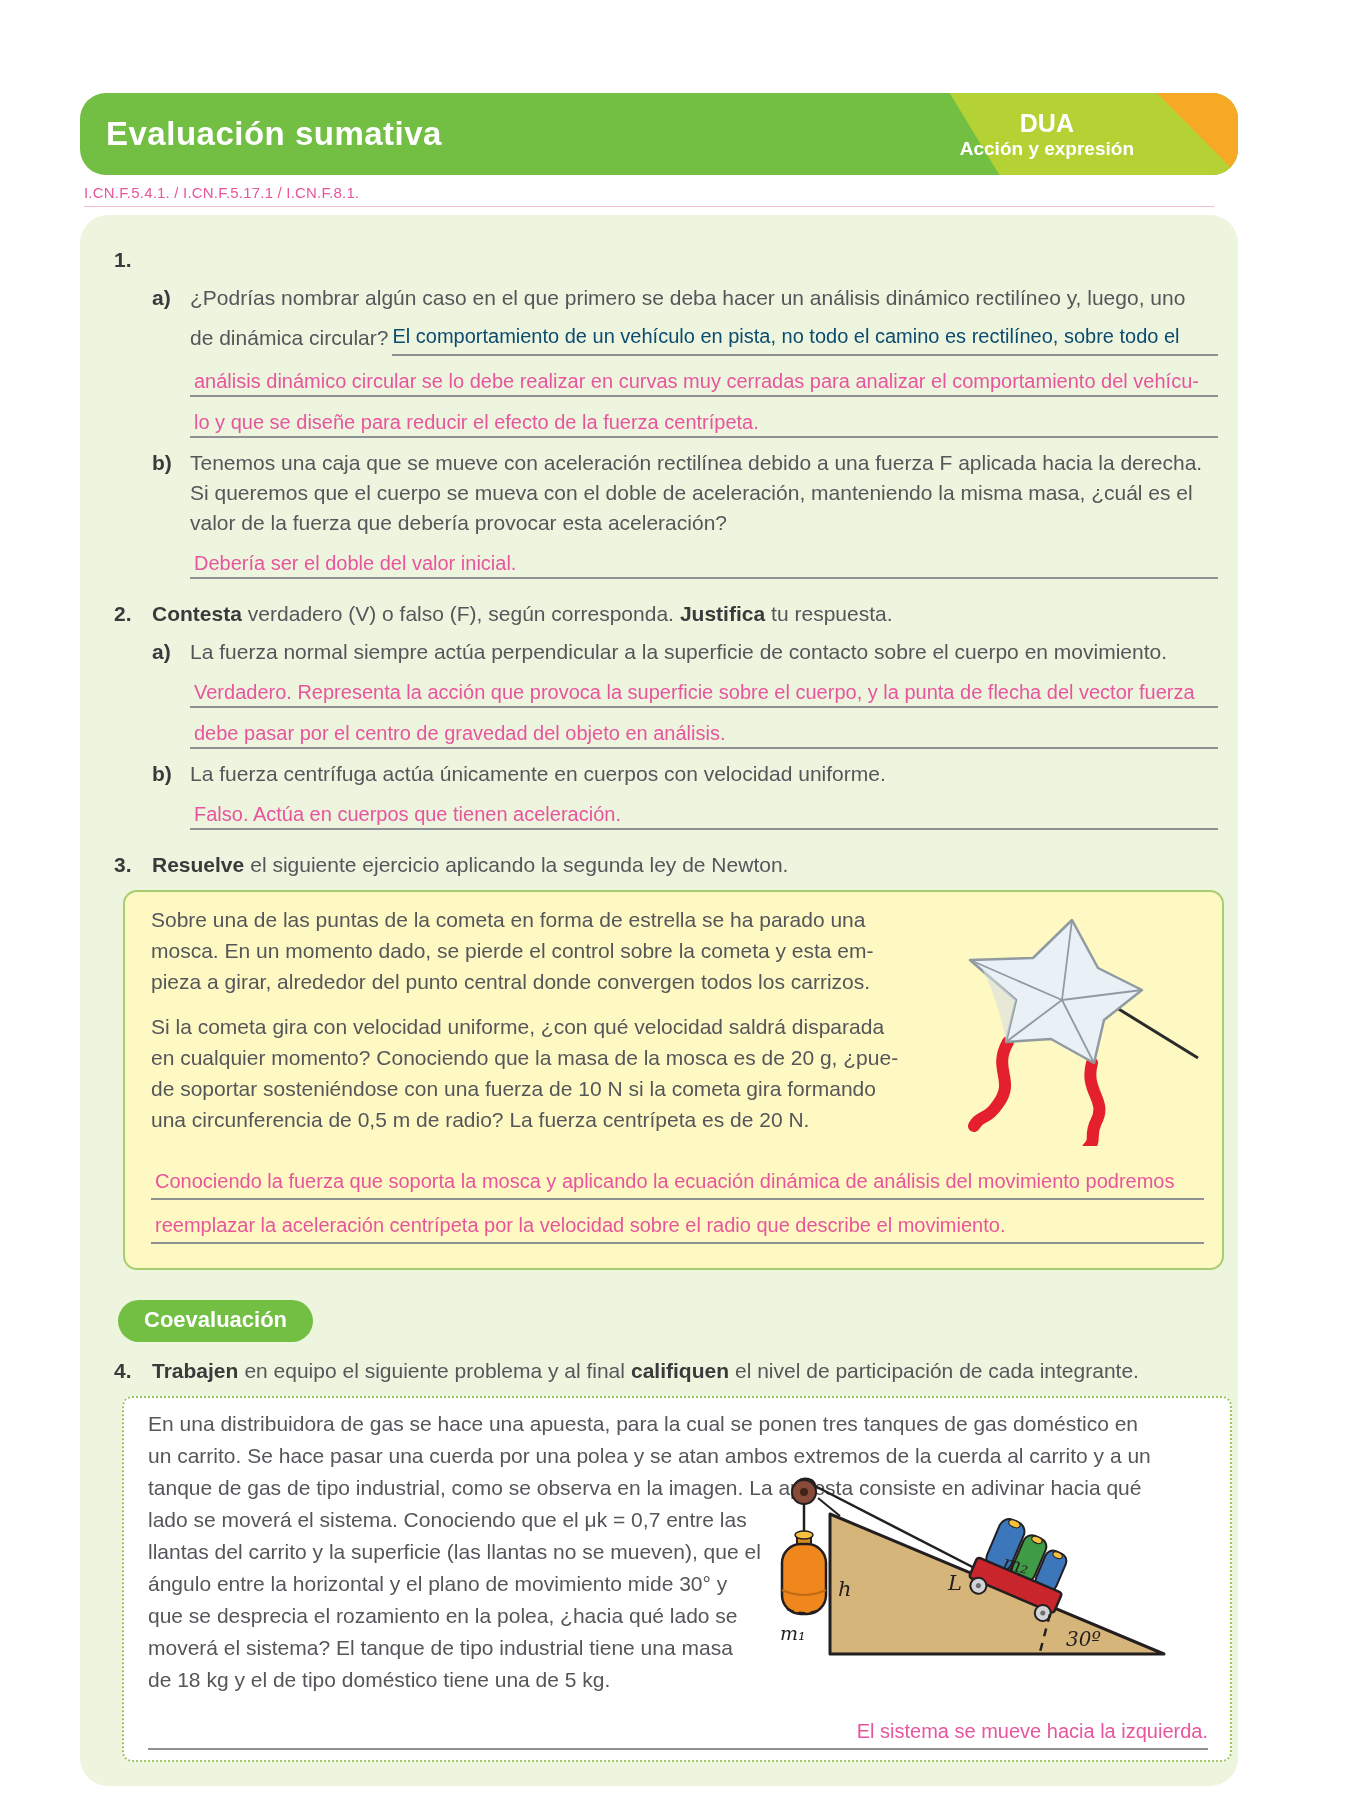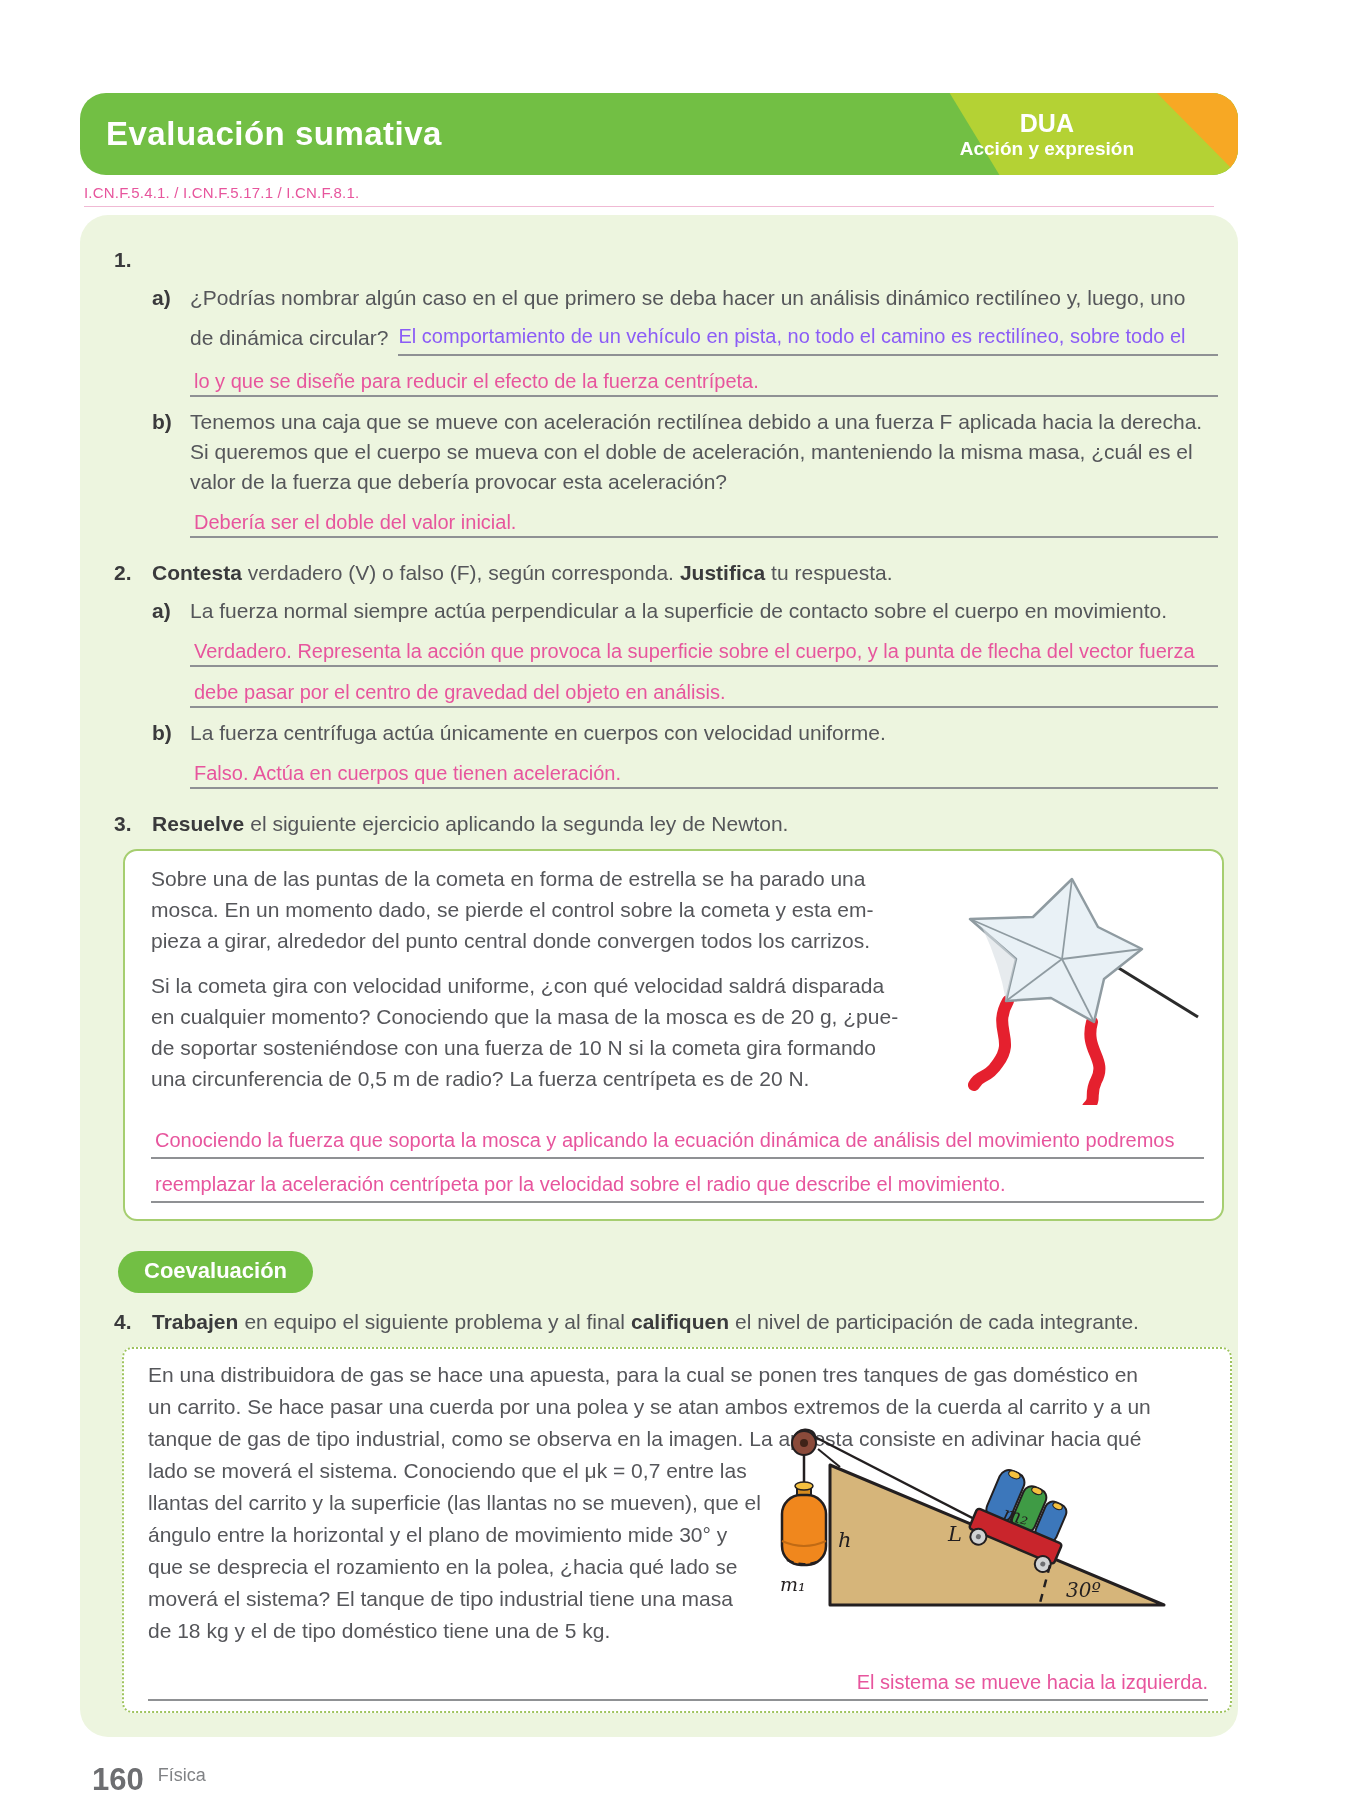--- a/index.html
+++ b/index.html
@@ -50,29 +50,29 @@
   .q-letter{width:38px;font-weight:700;color:#3a3a3c;font-size:21px;line-height:30px;flex:0 0 auto;}
   .q-body{flex:1;max-width:1028px;color:#55565a;font-size:21px;line-height:30px;}
   .text-lines > div{height:30px;}
   .ans-lines > div{
     color:#e7559d;font-size:20px;height:41px;box-sizing:border-box;
     padding:10px 0 0 4px;border-bottom:2px solid #8f9194;
   }
   .mixline{display:flex;height:43px;align-items:flex-end;}
   .mixline .qpart{white-space:nowrap;padding-bottom:3px;}
   .mixline .apart{
-    flex:1;margin-left:10px;color:#8b5cf6;font-size:20px;white-space:nowrap;
+    flex:1;margin-left:4px;color:#0c4a6e;font-size:20px;white-space:nowrap;
     border-bottom:2px solid #8f9194;padding-bottom:3px;
   }
   .sp-sm{height:10px;} .sp-md{height:20px;}
   
   .box3{
     margin:10px 0 30px 9px;width:1101px;box-sizing:border-box;
-    background:#ffffff;border:2px solid #a6ce70;border-radius:14px;
-    padding:16px 18px 16px 26px;
+    background:#fef9c3;border:2px solid #a6ce70;border-radius:14px;
+    padding:16px 18px 24px 26px;
   }
   .box3-row{display:flex;}
   .box3-text{flex:1;color:#55565a;font-size:21px;}
   .box3-text .text-lines > div{height:31px;}
   .para-gap{height:14px;}
   .kite-wrap{width:270px;flex:0 0 auto;margin-left:6px;}
   .box3 .ans-lines{margin-top:6px;}
   .box3 .ans-lines > div{height:44px;padding-top:14px;}
   
   .pill{
@@ -123,20 +123,21 @@
     <span class="q-letter">a)</span>
     <div class="q-body">
       <div class="text-lines">
           <div>¿Podrías nombrar algún caso en el que primero se deba hacer un análisis dinámico rectilíneo y, luego, uno</div>
         </div>
       <div class="mixline">
         <span class="qpart">de dinámica circular?</span>
         <span class="apart">El comportamiento de un vehículo en pista, no todo el camino es rectilíneo, sobre todo el</span>
       </div>
       <div class="ans-lines">
+          <div>análisis dinámico circular se lo debe realizar en curvas muy cerradas para analizar el comportamiento del vehícu-</div>
           <div>lo y que se diseñe para reducir el efecto de la fuerza centrípeta.</div>
         </div>
     </div>
   </div>
   <div class="sp-sm"></div>
 
   <div class="q-item">
     <span class="q-letter">b)</span>
     <div class="q-body">
       <div class="text-lines">

